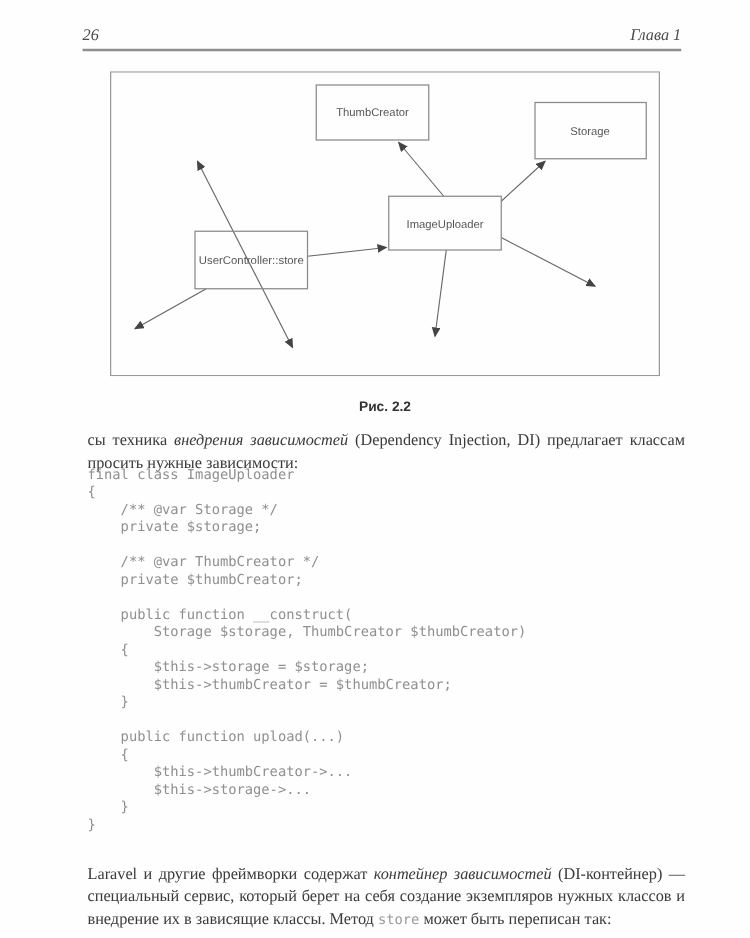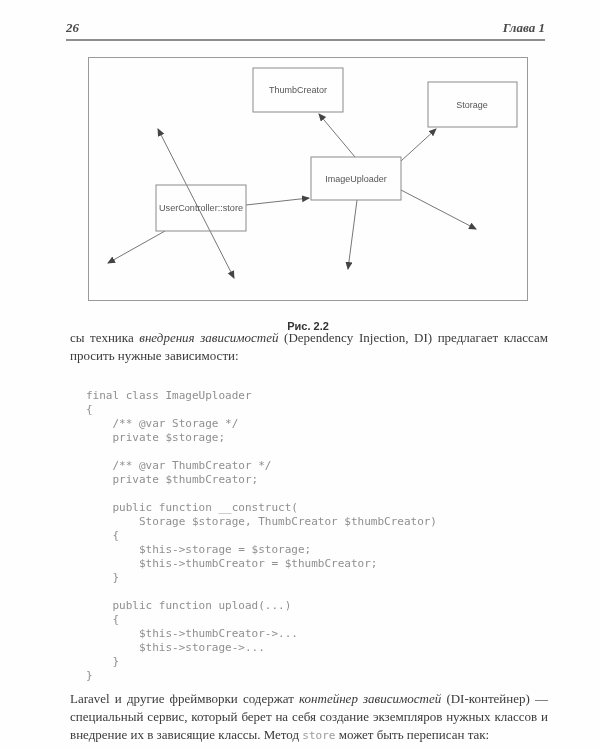--- a/index.html
+++ b/index.html
@@ -11,51 +11,50 @@
     position: relative;
     overflow: hidden;
   }
   .running-header {
     position: absolute;
     left: 66px; top: 20px; width: 479px;
     display: flex; justify-content: space-between; align-items: center;
     font-style: italic; font-size: 13px; color: #4a4a4a;
     border-bottom: 2px solid #8f8f8f;
     padding-bottom: 3px;
-    font-weight: bold;
   }
   .figure-svg { position: absolute; left: 88px; top: 57px; }
   .box { fill: none; stroke: #8a8a8a; stroke-width: 1; }
   .frame { fill: none; stroke: #9a9a9a; stroke-width: 1; }
   .blabel {
     font-family: "Liberation Sans", sans-serif;
     font-size: 9px; fill: #555; text-anchor: middle;
   }
   .arrow { stroke: #666; stroke-width: 0.9; fill: none; }
   .figure-caption {
     position: absolute; left: 88px; top: 320px; width: 440px;
     text-align: center;
     font-family: "Liberation Sans", sans-serif;
     font-weight: bold; font-size: 11px; color: #333;
   }
   .para {
     position: absolute; left: 70px; width: 478px;
     text-align: justify;
     font-size: 13px; line-height: 18px; color: #3a3a3a;
   }
-  .para-intro { top: 316px; }
+  .para-intro { top: 330px; }
   .para-outro { top: 677px; }
   .para em { font-style: italic; }
   .code-listing {
     position: absolute; left: 70px; top: 373px;
     font-family: "DejaVu Sans Mono", monospace;
     font-size: 11px; line-height: 14px;
     color: #8f8f8f;
     white-space: pre;
-    margin: 16px;
+    margin: 0;
   }
   .inline-code {
     font-family: "DejaVu Sans Mono", monospace;
     font-size: 11px; color: #9a9a9a;
   }
 </style>
 </head>
 <body>
 
 <div class="running-header">

